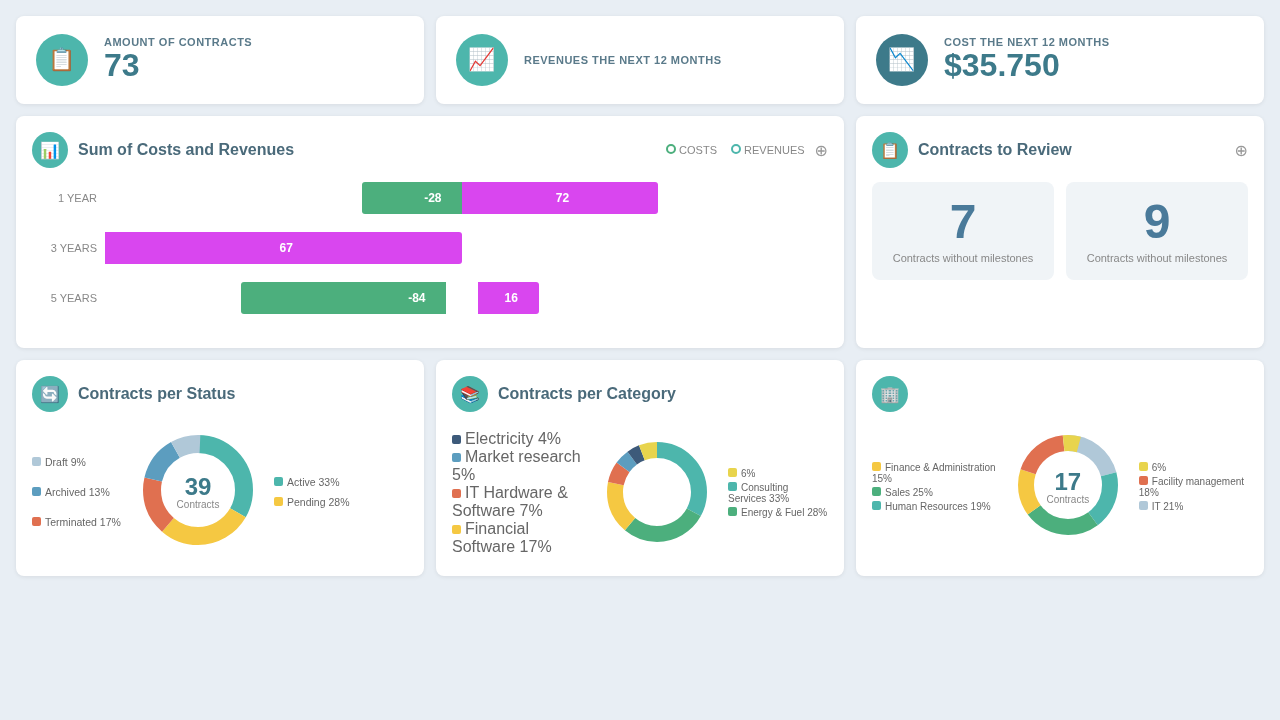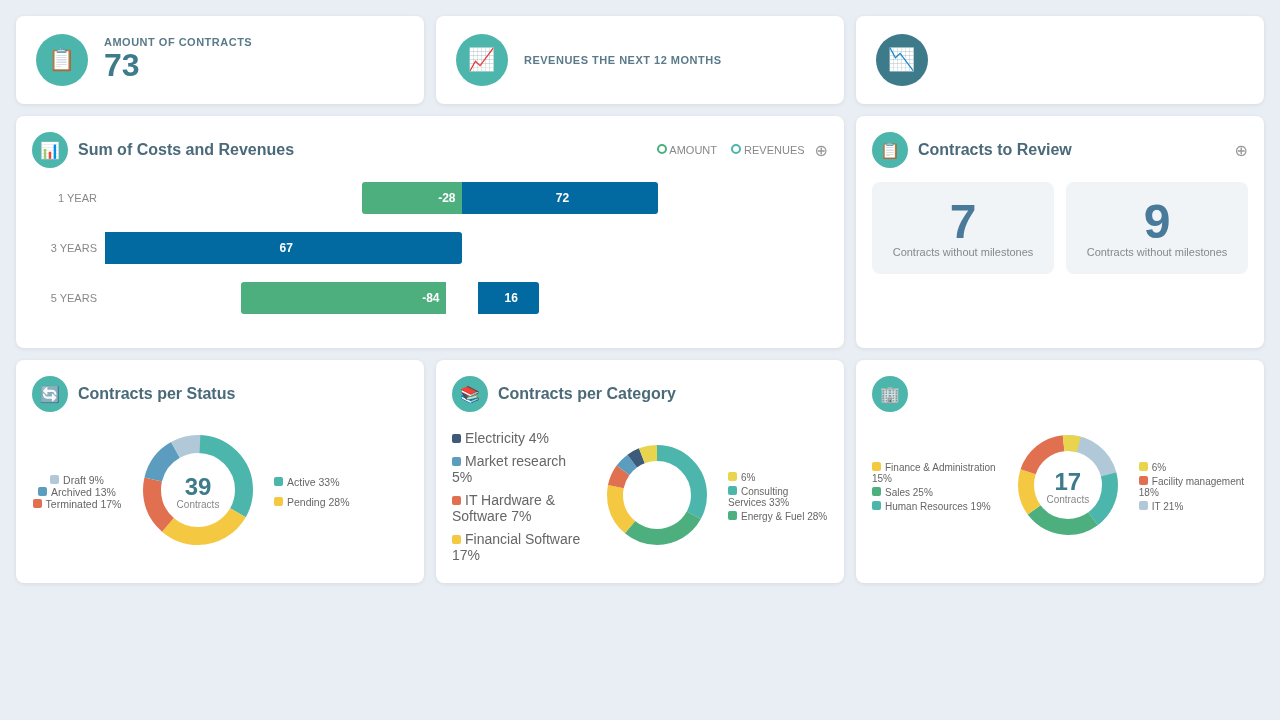--- a/index.html
+++ b/index.html
@@ -111,36 +111,36 @@
     }
     .bars-wrapper {
       display: flex;
       width: 100%;
       align-items: center;
     }
     .bar-neg {
       height: 32px;
       border-radius: 3px 0 0 3px;
       display: flex; align-items: center; justify-content: flex-end;
-      padding-right: 6px;
+      padding-right: 20px;
       color: #fff;
       font-size: 12px;
       font-weight: 600;
     }
     .bar-pos {
       height: 32px;
       border-radius: 0 3px 3px 0;
       display: flex; align-items: center; justify-content: center;
       padding-left: 6px;
       color: #fff;
       font-size: 12px;
       font-weight: 600;
     }
     .bar-neg.green-bar { background: #4caf7d; }
-    .bar-pos.teal-bar { background: #0369a1; }
+    .bar-pos.teal-bar { background: #d946ef; }
     
     .review-cards {
       display: flex;
       gap: 12px;
       margin-bottom: 14px;
     }
     .review-card {
       flex: 1;
       background: #f0f4f7;
       border-radius: 8px;
@@ -149,21 +149,21 @@
     }
     .review-card-number {
       font-size: 48px;
       font-weight: 700;
       color: #4a7a9a;
       line-height: 1;
     }
     .review-card-label {
       font-size: 11px;
       color: #888;
-      margin-top: 0;
+      margin-top: 6px;
     }
     .warning-text {
       font-size: 12px;
       color: #666;
       line-height: 1.5;
     }
     .warning-icon { color: #f0a500; margin-right: 4px; }
     
     .donut-section {
       display: flex;
@@ -212,30 +212,34 @@
 
   <div class="kpi-card">
     <div class="kpi-icon teal">📈</div>
     <div>
       <div class="kpi-label">REVENUES THE NEXT 12 MONTHS</div>
     </div>
   </div>
 
   <div class="kpi-card">
     <div class="kpi-icon dark-teal">📉</div>
+    <div>
+      <div class="kpi-label">COST THE NEXT 12  MONTHS</div>
+      <div class="kpi-value">$35.750</div>
+    </div>
   </div>
 
   <div class="panel panel-wide">
     <div class="panel-header">
       <div class="panel-icon">📊</div>
       <span class="panel-title">Sum of Costs and Revenues</span>
       <div class="panel-legend">
         <span>
           <span class="legend-dot costs"></span>
-          <span>AMOUNT</span>
+          <span>COSTS</span>
         </span>
         <span>
           <span class="legend-dot revenues"></span>
           <span>REVENUES</span>
         </span>
       </div>
       <span class="target-icon">⊕</span>
     </div>
     <div class="bar-chart">
 
@@ -291,21 +295,21 @@
       </div>
     </div>
   </div>
 
   <div class="panel">
     <div class="panel-header">
       <div class="panel-icon">🔄</div>
       <span class="panel-title">Contracts per Status</span>
     </div>
     <div class="donut-section">
-      <div style="display:flex; flex-direction:column; gap:0; font-size:10.5px; color:#666; min-width:90px;align-items:center;">
+      <div style="display:flex; flex-direction:column; gap:18px; font-size:10.5px; color:#666; min-width:90px;">
         <div><span class="legend-square" style="background:#b0c8d8; display:inline-block; width:9px; height:9px; border-radius:2px; margin-right:4px;"></span>Draft 9%</div>
         <div><span class="legend-square" style="background:#5c9dbf; display:inline-block; width:9px; height:9px; border-radius:2px; margin-right:4px;"></span>Archived 13%</div>
         <div><span class="legend-square" style="background:#e07050; display:inline-block; width:9px; height:9px; border-radius:2px; margin-right:4px;"></span>Terminated 17%</div>
       </div>
       <div class="donut-wrapper">
         <svg width="120" height="120" viewBox="0 0 120 120">
 
           <circle cx="60" cy="60" r="46" fill="none" stroke="#4db6ac" stroke-width="18" stroke-dasharray="96 193" stroke-dashoffset="0" transform="rotate(-90 60 60)"></circle>
 
           <circle cx="60" cy="60" r="46" fill="none" stroke="#f5c842" stroke-width="18" stroke-dasharray="81 208" stroke-dashoffset="-96" transform="rotate(-90 60 60)"></circle>
@@ -327,21 +331,21 @@
       </div>
     </div>
   </div>
 
   <div class="panel">
     <div class="panel-header">
       <div class="panel-icon">📚</div>
       <span class="panel-title">Contracts per Category</span>
     </div>
     <div class="donut-section">
-      <div style="display:flex; flex-direction:column; gap:7px; font-size:14px; color:#666; min-width:115px;">
+      <div style="display:flex; flex-direction:column; gap:0; font-size:16px; color:#666; min-width:115px;">
         <div><span style="background:#3d5a7a; display:inline-block; width:9px; height:9px; border-radius:2px; margin-right:4px;"></span>Electricity 4%</div>
         <div><span style="background:#5c9dbf; display:inline-block; width:9px; height:9px; border-radius:2px; margin-right:4px;"></span>Market research 5%</div>
         <div><span style="background:#e07050; display:inline-block; width:9px; height:9px; border-radius:2px; margin-right:4px;"></span>IT Hardware &amp; Software 7%</div>
         <div><span style="background:#f5c842; display:inline-block; width:9px; height:9px; border-radius:2px; margin-right:4px;"></span>Financial Software 17%</div>
       </div>
       <div class="donut-wrapper">
         <svg width="110" height="110" viewBox="0 0 110 110">
 
           <circle cx="55" cy="55" r="42" fill="none" stroke="#4db6ac" stroke-width="16" stroke-dasharray="87 177" stroke-dashoffset="0" transform="rotate(-90 55 55)"></circle>
 

